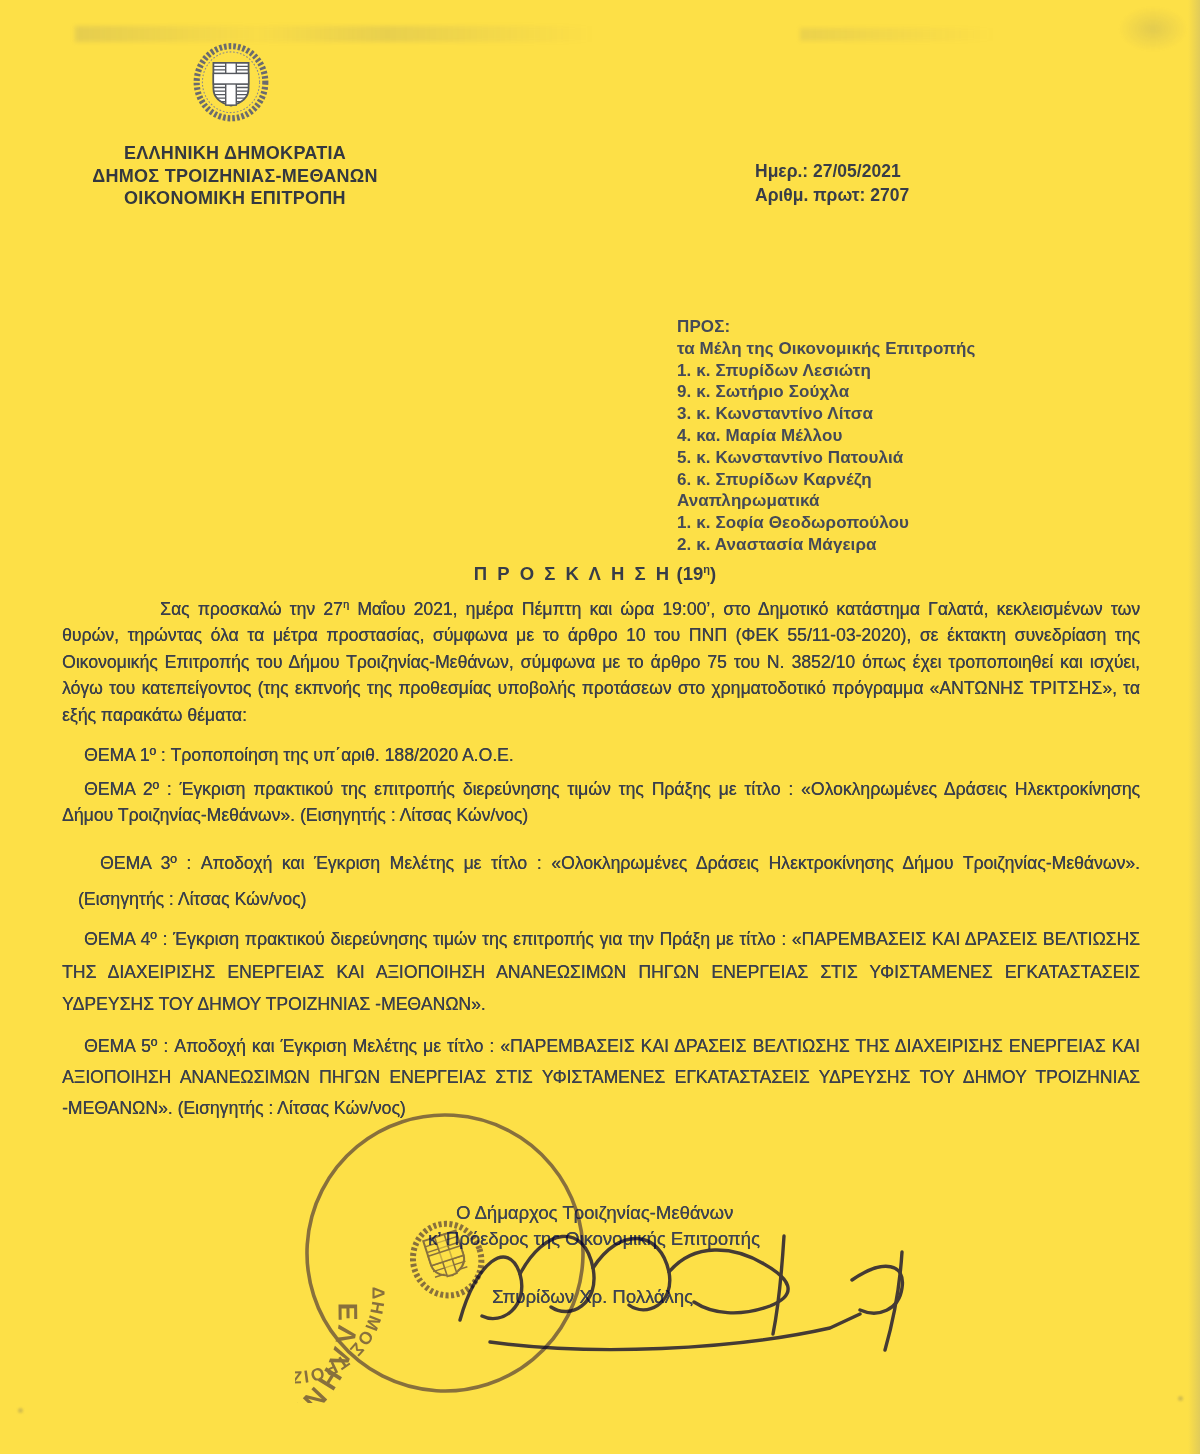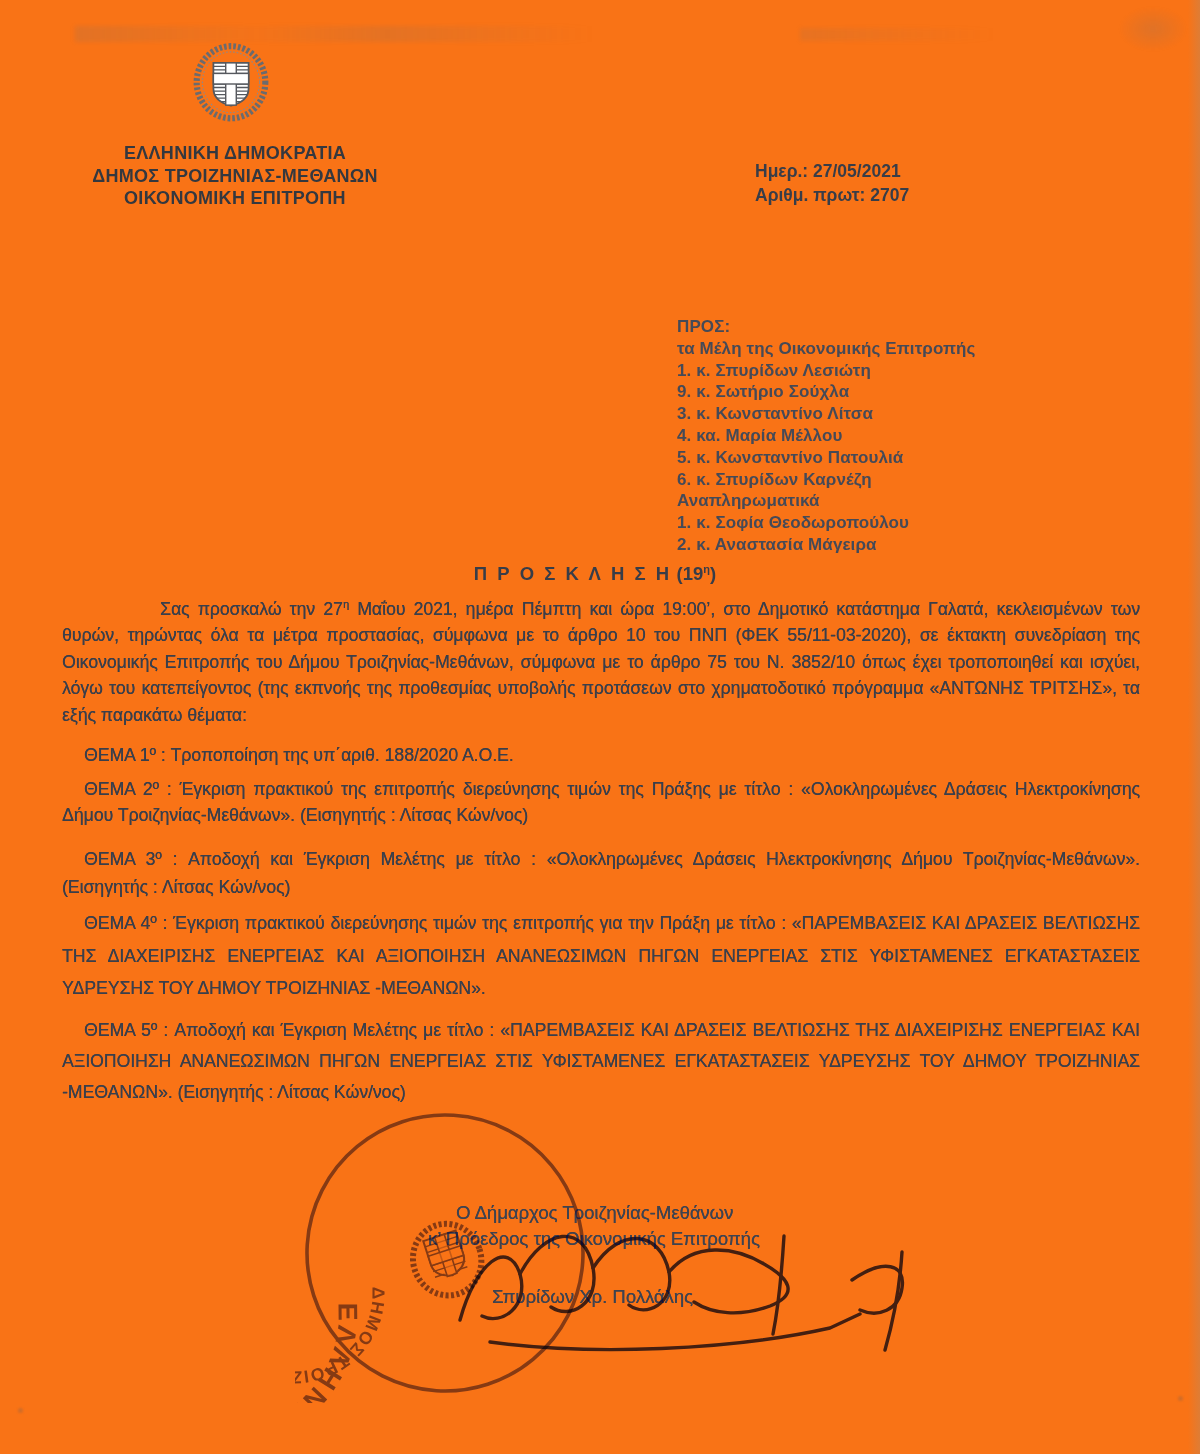--- a/index.html
+++ b/index.html
@@ -1,20 +1,20 @@
 <!DOCTYPE html>
 <html lang="el"><head>
 <meta charset="utf-8">
 <style>
   html,body{margin:0;padding:0;background:#e8e8e6;}
   .page{
     position:relative;
     width:1200px;height:1454px;
     margin:0 auto;
-    background:#f97316;
+    background:#fde047;
     font-family:"Liberation Sans","DejaVu Sans",sans-serif;
     color:#3d4250;
     overflow:hidden;
   }
   
   .smudge{position:absolute;pointer-events:none;}
   .smudge.s1{left:75px;top:26px;width:520px;height:16px;
     background:linear-gradient(90deg,rgba(110,112,118,.16),rgba(110,112,118,.03) 35%,rgba(110,112,118,.14) 60%,rgba(110,112,118,0));
     filter:blur(2px);}
   .smudge.s2{left:800px;top:28px;width:280px;height:13px;
@@ -62,21 +62,21 @@
     position:absolute;left:62px;top:596px;width:1078px;
     font-size:17.6px;color:#3a3f4b;
     text-shadow:.25px 0 0 currentColor;
   }
   .intro{
     margin:0;text-align:justify;line-height:26.4px;text-indent:98px;
   }
   .theme{margin:0;text-align:justify;text-indent:22px;}
   .theme.t1{margin-top:14px;line-height:26px;}
   .theme.t2{margin-top:8px;line-height:26px;}
-  .theme.t3{margin-top:17px;line-height:28px;}
+  .theme.t3{margin-top:17px;line-height:36px;margin-left:16px;}
   .theme.t4{margin-top:6px;line-height:32.5px;}
   .theme.t5{margin-top:10px;line-height:31px;}
 
   
   .sig-line{position:absolute;font-size:18.5px;color:#3e4350;z-index:1;text-shadow:.25px 0 0 currentColor;}
   .sig-line.l1{left:456px;top:1202px;}
   .sig-line.l2{left:428px;top:1228px;}
   .sig-line.name{left:492px;top:1286px;}
   .stamp{position:absolute;left:295px;top:1103px;width:300px;height:300px;z-index:2;
     opacity:.82;mix-blend-mode:multiply;}

